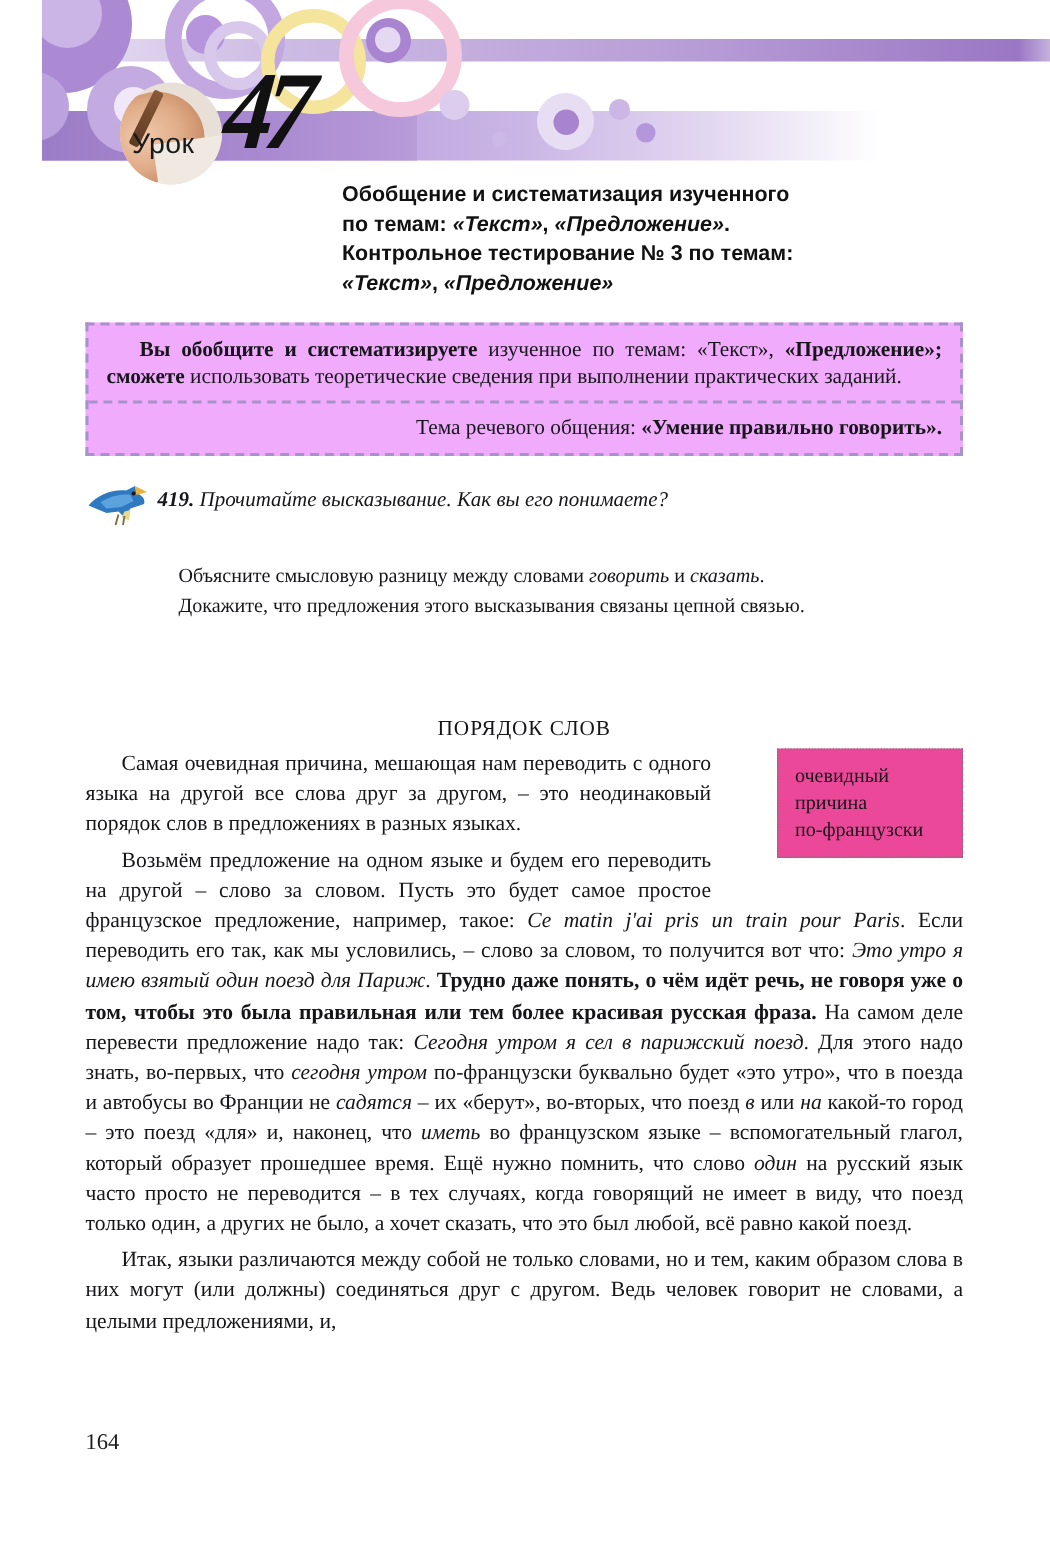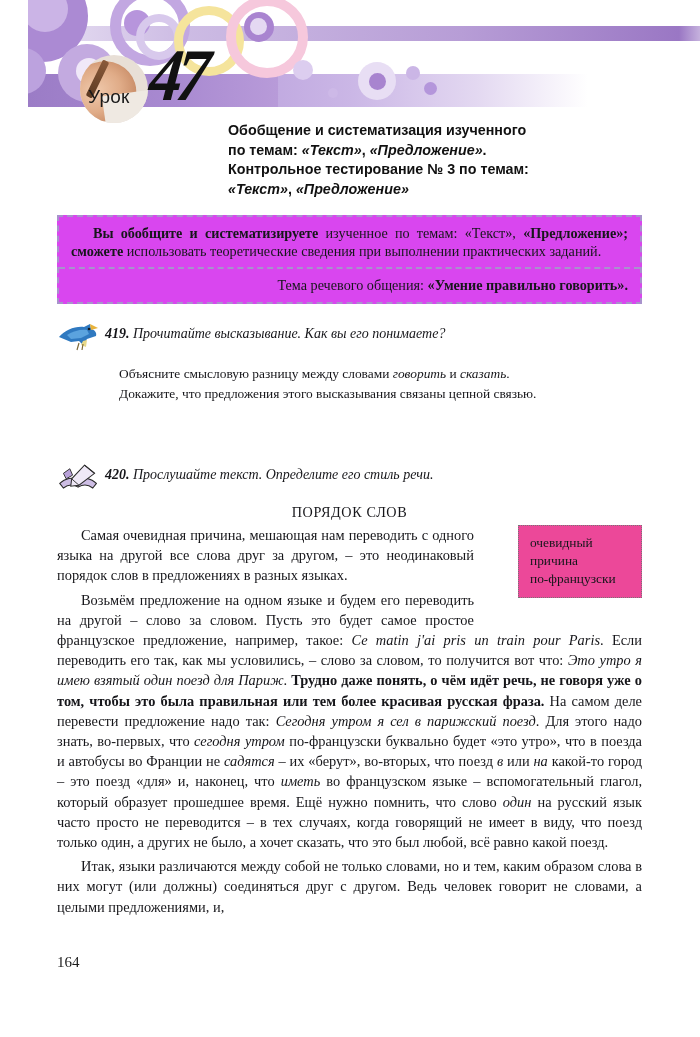--- a/index.html
+++ b/index.html
@@ -136,21 +136,21 @@
     line-height: 19.5px;
     color: #111;
   }
   .title-block i { font-style: italic; }
 
   
   .obj-box {
     position: absolute;
     left: 57px; top: 215px;
     width: 585px;
-    background: #d946ef;
+    background: #f0abfc;
     border: 2px dashed #a892cc;
     box-sizing: border-box;
   }
   .obj-part {
     padding: 8px 12px 7px 12px;
     font-size: 14.2px;
     line-height: 17.6px;
     text-align: justify;
   }
   .obj-sep {
@@ -189,21 +189,21 @@
     text-indent: 24px;
     margin: 4px 0 0 0;
   }
   .body-p i { font-style: italic; }
   .body-p b { font-weight: bold; }
 
   .sub-task {
     font-size: 13.4px;
     line-height: 18.4px;
     margin-left: 62px;
-    margin-top: 14px;
+    margin-top: 24px;
   }
   .sub-task i { font-style: italic; }
 
   .section-title {
     text-align: center;
     font-size: 14.2px;
     letter-spacing: 0.6px;
     margin-top: 12px;
   }
 
@@ -304,31 +304,20 @@
     </svg>
     <span class="ex-num">419.</span><span> Прочитайте высказывание. Как вы его понимаете?</span>
   </div>
   <div class="sub-task">
     <span>Объясните смысловую разницу между словами </span><i>говорить</i><span> и </span><i>сказать</i><span>.</span>
   </div>
   <div class="sub-task" style="margin-top:2px;">Докажите, что предложения этого высказывания связаны цепной связью.</div>
 </div>
 
 <div class="ex" style="top:466px;">
-  <div class="ex-head">
-    <svg class="icon-book" viewBox="0 0 48 30">
-      <path d="M3 22 C9 16, 17 15, 23 18 C29 15, 37 16, 43 22 L39 27 C34 23, 28 23, 23 26 C18 23, 12 23, 7 27 Z" fill="#cdbde4" stroke="#2b2b2b" stroke-width="1.1"></path>
-      <path d="M23 18 L23 26" stroke="#2b2b2b" stroke-width="1"></path>
-      <path d="M30 2 L41 11 L24 24 L15 25 L16 17 Z" fill="#efe9f7" stroke="#2b2b2b" stroke-width="1.1"></path>
-      <path d="M30 2 L41 11" stroke="#2b2b2b" stroke-width="1.1"></path>
-      <path d="M16 17 L24 24" stroke="#2b2b2b" stroke-width="1"></path>
-      <path d="M7 11 L14 6 L17 13 L10 17 Z" fill="#b9a2da" stroke="#2b2b2b" stroke-width="1"></path>
-    </svg>
-    <span class="ex-num">420.</span><span> Прослушайте текст. Определите его стиль речи.</span>
-  </div>
 
   <div class="section-title">ПОРЯДОК СЛОВ</div>
 
   <div class="float-wrap">
     <div class="vocab-float">
       <div class="vocab-box">
         <div>очевидный</div>
         <div>причина</div>
         <div>по-французски</div>
       </div>

